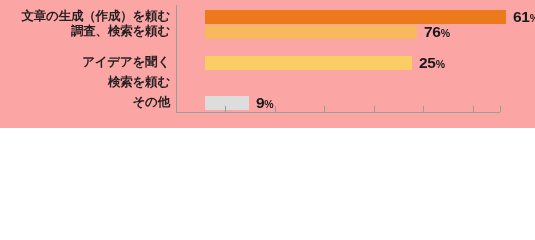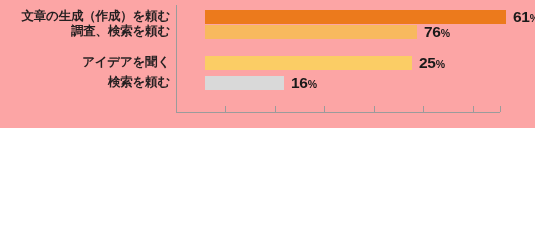--- a/index.html
+++ b/index.html
@@ -122,26 +122,29 @@
     <div class="row" style="top:52px;">
       <div class="cat-label">アイデアを聞く</div>
       <div class="bar-wrap">
         <span class="bar" style="width:207px;background:#fbcd65;"></span>
         <span class="val"><span>25</span><span class="pct">%</span></span>
       </div>
     </div>
 
     <div class="row" style="top:72px;">
       <div class="cat-label">検索を頼む</div>
+    </div>
+
+    <div class="row" style="top:92px;">
+      <div class="cat-label">その他</div>
       <div class="bar-wrap">
-        <span class="bar" style="width:79px;background:#d9d9d9;"></span>
-        <span class="val"><span>16</span><span class="pct">%</span></span>
+        <span class="bar" style="width:44px;background:#dddddd;"></span>
+        <span class="val"><span>9</span><span class="pct">%</span></span>
       </div>
     </div>
-
 
     <div class="axis-v"></div>
     <div class="axis-h"></div>
     <div class="tick" style="left:176px;"></div>
     <div class="tick" style="left:225px;"></div>
     <div class="tick" style="left:275px;"></div>
     <div class="tick" style="left:324px;"></div>
     <div class="tick" style="left:374px;"></div>
     <div class="tick" style="left:423px;"></div>
     <div class="tick" style="left:473px;"></div>

